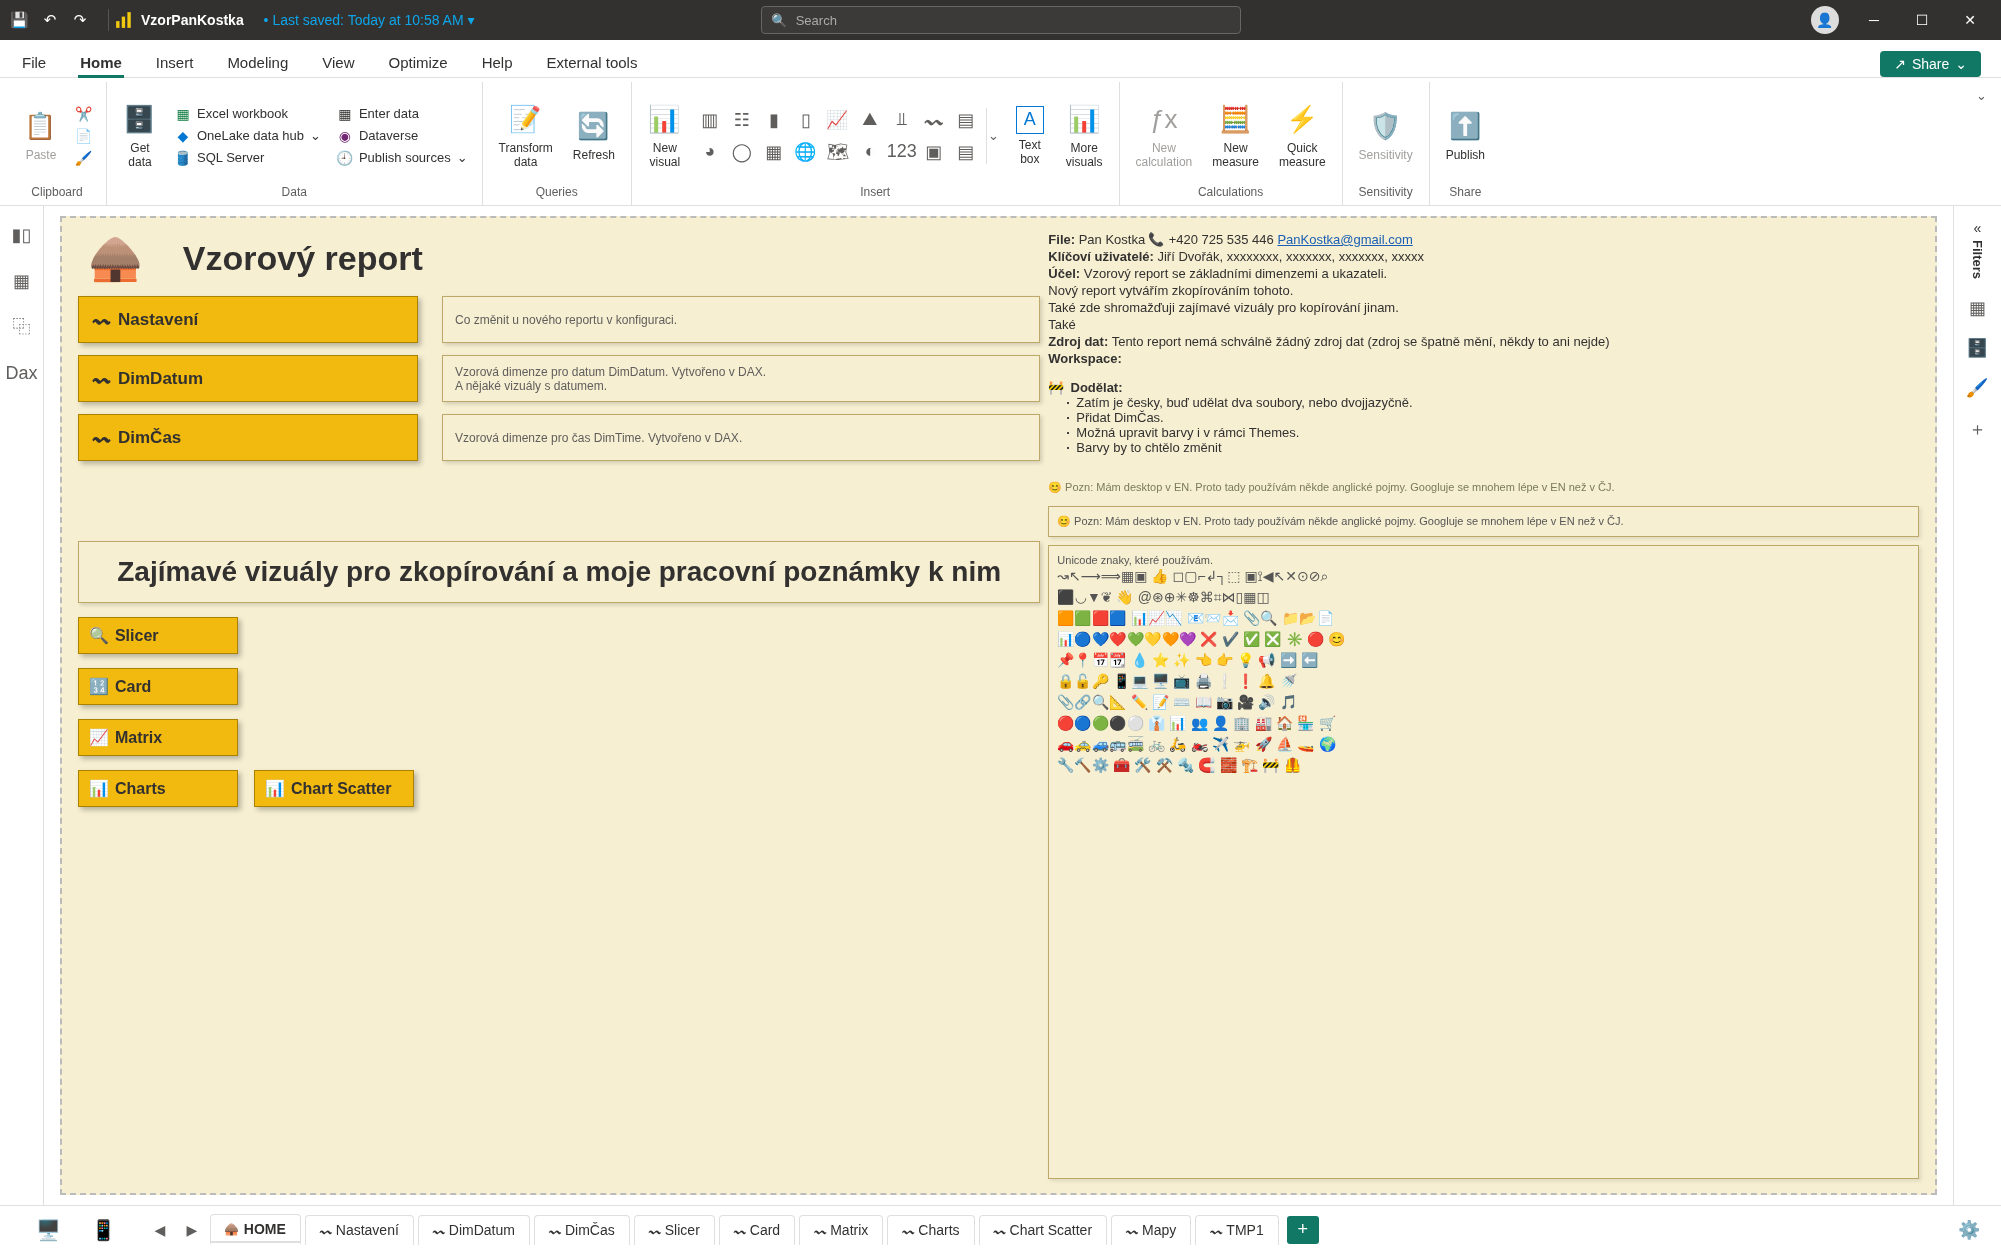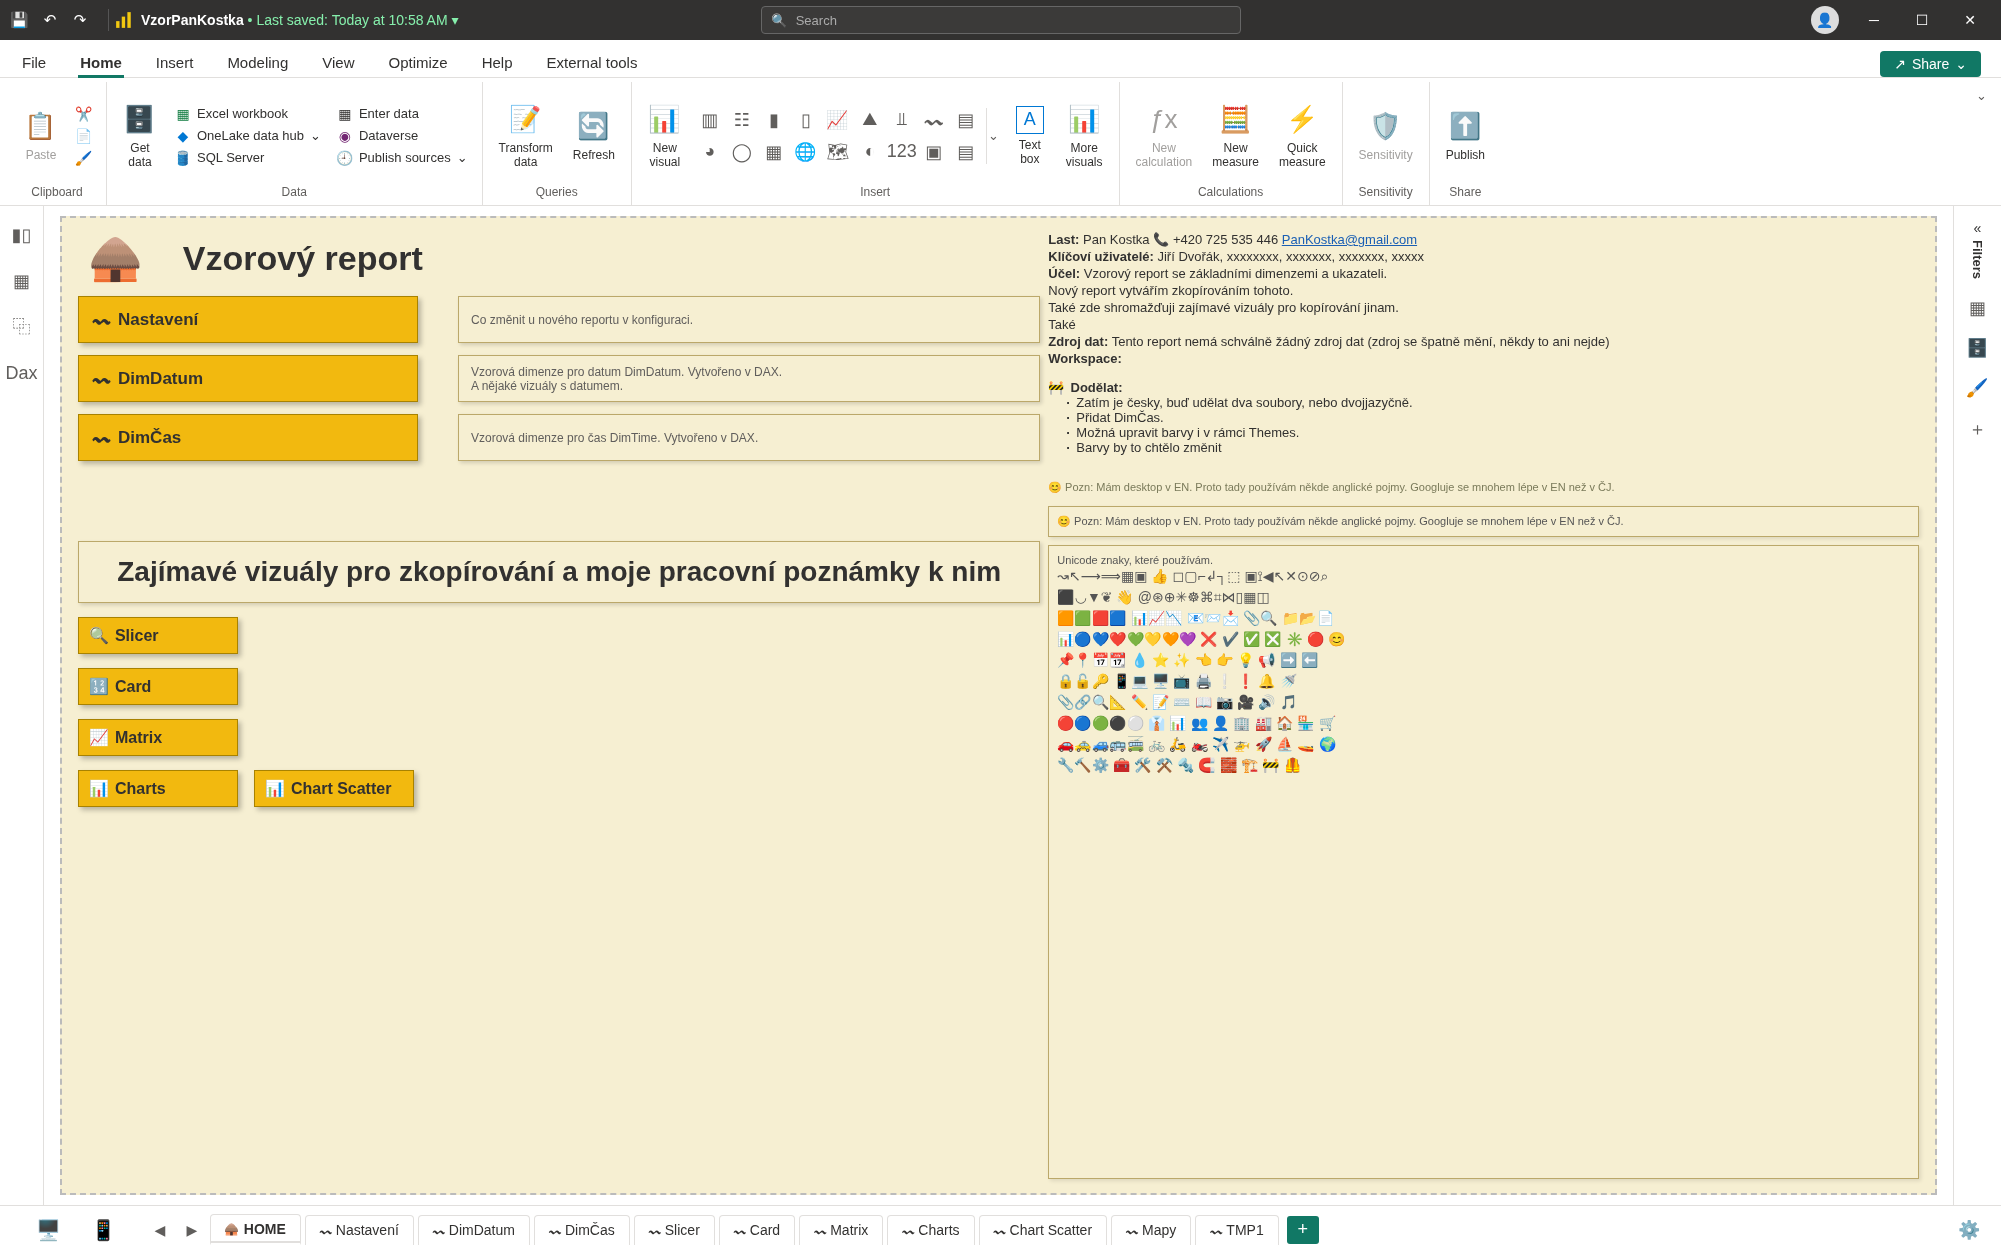--- a/index.html
+++ b/index.html
@@ -6,21 +6,21 @@
 body { font-family: "Segoe UI", Arial, sans-serif; font-size: 13px; background: #fff; color: #323130; width: 2001px; height: 1253px; overflow: hidden; }
 
 
 .titlebar { height: 40px; background: #323130; color: #fff; display: flex; align-items: center; padding: 0 8px; }
 .titlebar .qa { display: flex; gap: 6px; margin-right: 10px; }
 .titlebar .qa span { width: 24px; height: 24px; display: inline-flex; align-items: center; justify-content: center; font-size: 15px; }
 .titlebar .divider { width: 1px; height: 22px; background: #555; margin: 0 6px; }
 .titlebar .pbi-icon { width: 18px; height: 18px; margin-right: 8px; }
 .titlebar .doc { font-size: 14px; }
 .titlebar .doc .file { font-weight: 600; }
-.titlebar .doc .save { color: #86efac; margin-left: 0; }
+.titlebar .doc .save { color: #0ea5e9; margin-left: 16px; }
 .titlebar .searchbox { margin-left: auto; margin-right: auto; width: 480px; height: 28px; background: #3b3a39; border: 1px solid #666; border-radius: 4px; display: flex; align-items: center; padding: 0 10px; color: #aaa; gap: 8px; position: absolute; left: 50%; transform: translateX(-50%); }
 .titlebar .win { margin-left: auto; display: flex; align-items: center; gap: 2px; }
 .titlebar .avatar { width: 28px; height: 28px; border-radius: 50%; background: #ddd; margin-right: 10px; display:inline-flex;align-items:center;justify-content:center;color:#333;font-size:14px;}
 .titlebar .winbtn { width: 46px; height: 40px; display: inline-flex; align-items: center; justify-content: center; font-size: 14px; color: #fff; }
 
 
 .tabs { height: 38px; display: flex; align-items: flex-end; border-bottom: 1px solid #e1dfdd; padding: 0 20px; gap: 30px; }
 .tabs .tab { font-size: 15px; padding: 6px 2px; position: relative; cursor: pointer; }
 .tabs .tab.active { font-weight: 600; }
 .tabs .tab.active::after { content:""; position:absolute; bottom:-1px; left:0; right:0; height:3px; background:#117865; }
@@ -55,21 +55,21 @@
 
 
 .canvas { width: 100%; height: 100%; border:2px dashed #bbb; background:#f6efd2; padding: 14px 16px; display:flex; gap:8px; }
 .canvas-left { flex: 1.05; display:flex; flex-direction:column; }
 .canvas-right { flex: 0.95; display:flex; flex-direction:column; font-size:13px; }
 .report-head { display:flex; align-items:center; gap:40px; margin-left:10px; }
 .hut { font-size:44px; }
 .rtitle { font-size:34px; font-weight:700; }
 .nav-row { display:flex; align-items:stretch; gap:24px; margin-top:12px; }
 .nav-btn { width: 340px; background:#f2b90f; border:1px solid #a88200; padding:10px 14px; font-size:17px; font-weight:600; box-shadow:3px 3px 5px rgba(0,0,0,.25); display:flex;align-items:center;gap:8px;}
-.nav-desc { flex:1; border:1px solid #bba86a; background:#f6efd2; padding:8px 12px; font-size:12px; color:#605e5c; box-shadow:2px 2px 4px rgba(0,0,0,.15); display:flex;align-items:center;margin-left:16px;}
+.nav-desc { flex:1; border:1px solid #bba86a; background:#f6efd2; padding:8px 12px; font-size:12px; color:#605e5c; box-shadow:2px 2px 4px rgba(0,0,0,.15); display:flex;align-items:center;}
 .section-title { margin-top:80px; border:1px solid #bba86a; padding:14px; font-size:28px; font-weight:700; text-align:center; box-shadow:2px 2px 4px rgba(0,0,0,.15); }
 .grid-btn { width:160px; background:#f2b90f; border:1px solid #a88200; padding:8px 10px; font-size:16px; font-weight:600; box-shadow:3px 3px 5px rgba(0,0,0,.25); display:flex;align-items:center;gap:6px;}
 .grid-row { display:flex; gap:16px; margin-top:14px;}
 .info p { margin-bottom:2px; }
 .info .bold { font-weight:700; }
 .todo-head { font-weight:700; display:flex;align-items:center;gap:6px;margin-top:14px;}
 .todo-list { margin-left:18px; font-size:13px; }
 .todo-list li { list-style:none; position:relative; padding-left:10px;}
 .todo-list li::before{content:"·"; position:absolute; left:0; font-weight:700;}
 .note { font-size:11px; color:#7a7a5a; margin-top:26px;}
@@ -351,21 +351,21 @@
             </div>
           <div class="grid-btn">
               <span>📊</span>
               <span>Chart Scatter</span>
             </div>
         </div>
       </div>
 
       <div class="canvas-right">
         <div class="info">
-          <p><span class="bold">Last:</span> <span>Pan Kostka</span> <span>📞</span> <span>+420 725 535 446</span> <a class="mail">PanKostka@gmail.com</a></p>
+          <p><span class="bold">File:</span> <span>Pan Kostka</span> <span>📞</span> <span>+420 725 535 446</span> <a class="mail">PanKostka@gmail.com</a></p>
           <p><span class="bold">Klíčoví uživatelé:</span> <span>Jiří Dvořák, xxxxxxxx, xxxxxxx, xxxxxxx, xxxxx</span></p>
           <p><span class="bold">Účel:</span> <span>Vzorový report se základními dimenzemi a ukazateli.</span></p>
           <p>Nový report vytvářím zkopírováním tohoto.</p>
           <p>Také zde shromažďuji zajímavé vizuály pro kopírování jinam.</p>
           <p>Také</p>
           <p><span class="bold">Zdroj dat:</span> <span>Tento report nemá schválně žádný zdroj dat (zdroj se špatně mění, někdy to ani nejde)</span></p>
           <p><span class="bold">Workspace:</span></p>
           <div class="todo-head">
               <span>🚧</span>
               <span>Dodělat:</span>

